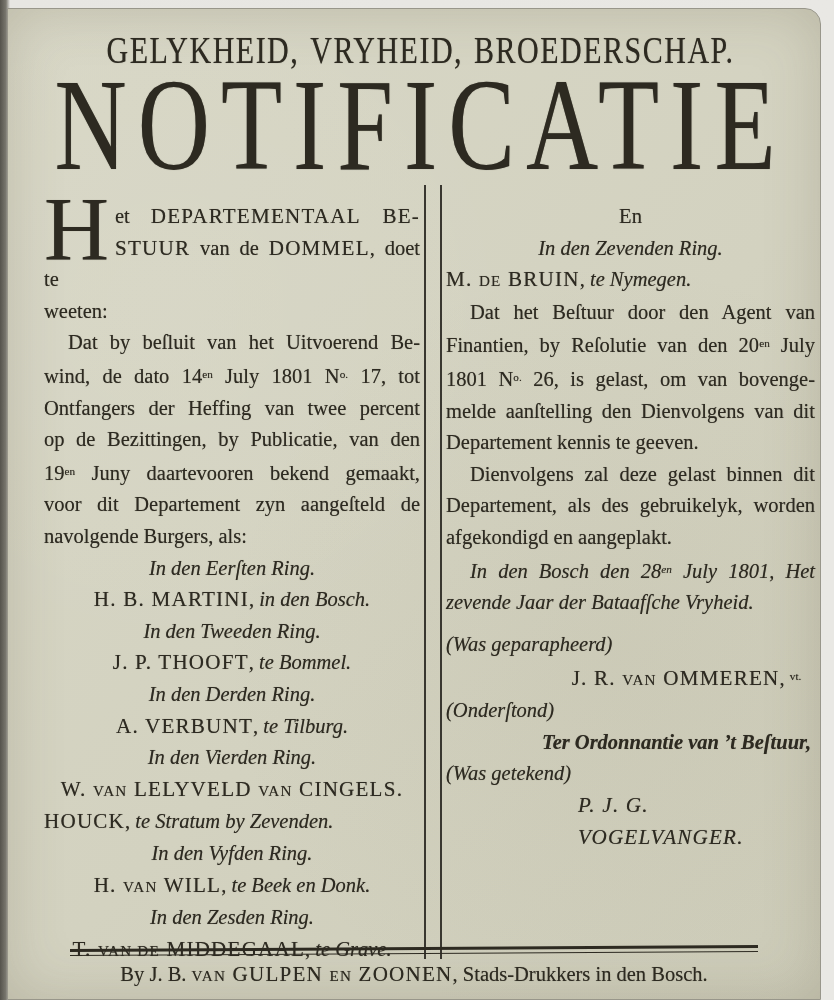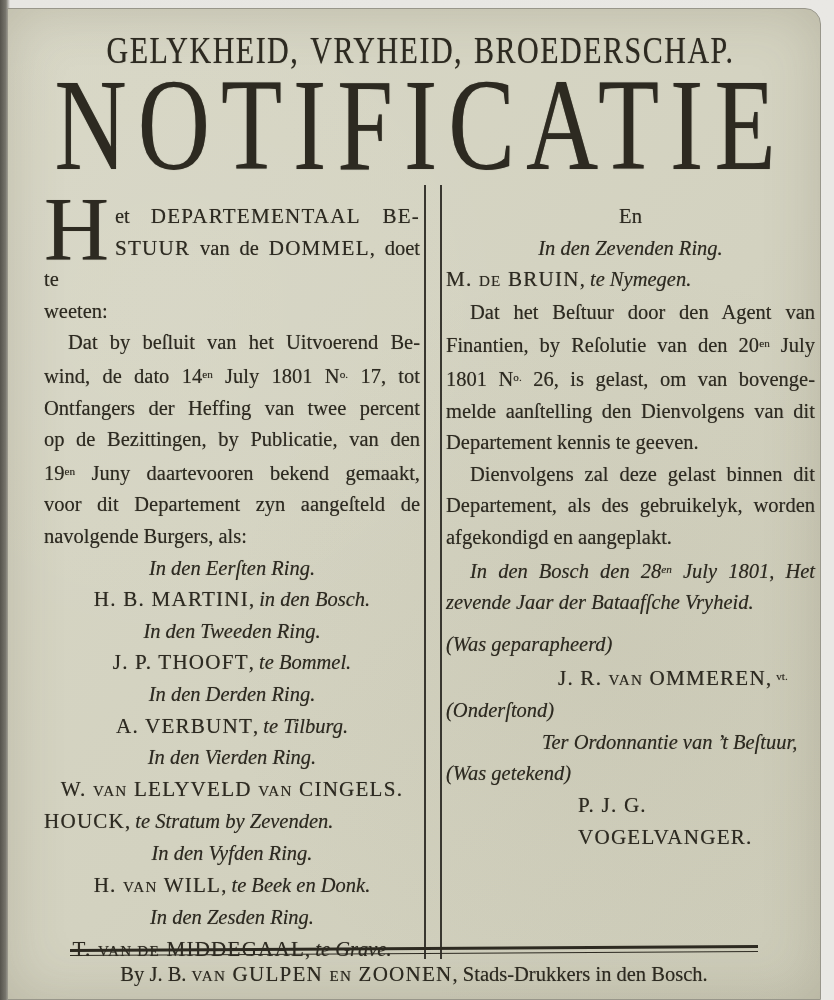--- a/index.html
+++ b/index.html
@@ -50,23 +50,23 @@
   .it{font-style:italic;}
   .cap{letter-spacing:1.2px;font-size:1.03em;}
   .sc{text-transform:uppercase;font-size:0.74em;letter-spacing:1.2px;}
   .sup{vertical-align:0.45em;font-size:0.55em;letter-spacing:0;}
   .dc{
     float:left;font-size:90px;line-height:56px;height:61px;
     margin:1px 6px 0 0;letter-spacing:0;
   }
   .gap-lg{margin-top:0;}
   .gap-md{margin-top:10px;}
-  .ind-sig1{padding-left:112px;}
-  .ind-sig2{padding-left:96px;}
-  .ind-sig3{padding-left:132px;}
+  .ind-sig1{padding-left:112px;text-align:center;}
+  .ind-sig2{padding-left:96px;font-weight:bold;}
+  .ind-sig3{padding-left:132px;font-style:italic;}
   .footer{position:absolute;left:0;right:0;bottom:12px;}
   .rule{
     width:688px;margin:0 auto 0 62px;height:3px;
     border-top:3px solid #2d2a21;border-bottom:1px solid #2d2a21;
     transform:rotate(-0.35deg);
   }
   .imprint{margin:8px 0 0 0;text-align:center;font-size:20.5px;}
   .ink{text-shadow:0 0 0.7px rgba(45,42,33,0.55);padding-left:13px;}
 </style>
 </head>

